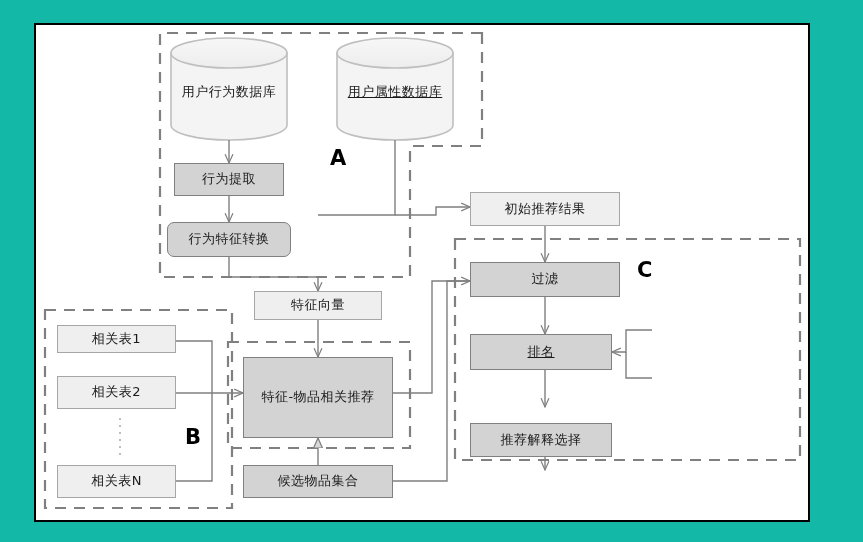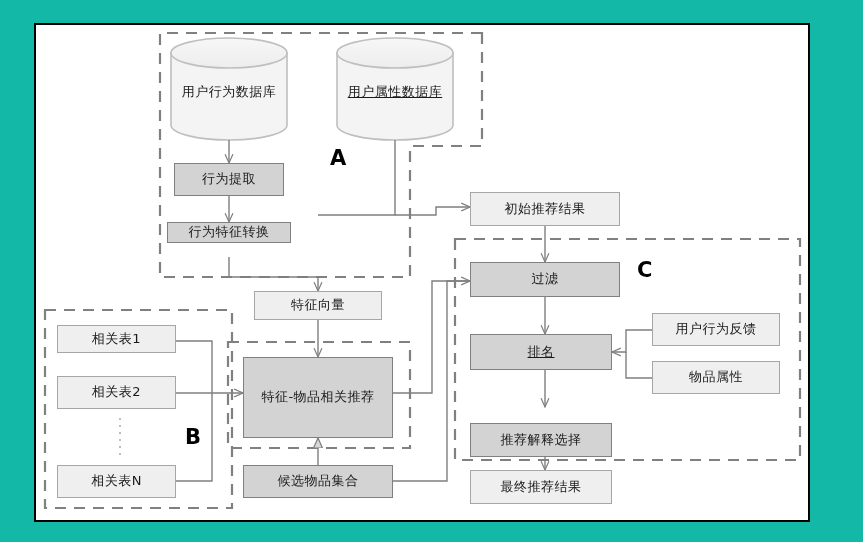--- a/index.html
+++ b/index.html
@@ -156,21 +156,21 @@
   <div class="cyl-label" style="top:83px;">
     <span style="display:inline-block;position:absolute;left:337px;width:116px;text-decoration:underline;">用户属性数据库</span>
   </div>
 
   <div class="group-label" style="left:330px; top:146px;">A</div>
   <div class="group-label" style="left:185px; top:425px;">B</div>
   <div class="group-label" style="left:637px; top:258px;">C</div>
 
   <div class="node dark" style="left:174px; top:163px; width:110px; height:33px;">行为提取</div>
 
-  <div class="node dark" style="left:167px; top:222px; width:124px; height:21px;">行为特征转换</div>
+  <div class="node dark" style="left:167px; top:222px; width:124px; height:35px;border-radius:7px;">行为特征转换</div>
 
   <div class="node light" style="left:254px; top:291px; width:128px; height:29px;">特征向量</div>
 
   <div class="node light" style="left:57px; top:325px; width:119px; height:28px;">相关表1</div>
 
   <div class="node light" style="left:57px; top:376px; width:119px; height:33px;">相关表2</div>
 
   <div class="node light" style="left:57px; top:465px; width:119px; height:33px;">相关表N</div>
 
   <div class="node dark" style="left:243px; top:357px; width:150px; height:81px; flex-direction:row;">
@@ -181,19 +181,16 @@
   <div class="node dark" style="left:243px; top:465px; width:150px; height:33px;">候选物品集合</div>
 
   <div class="node light" style="left:470px; top:192px; width:150px; height:34px;">初始推荐结果</div>
 
   <div class="node dark" style="left:470px; top:262px; width:150px; height:35px;">过滤</div>
 
   <div class="node dark" style="left:470px; top:334px; width:142px; height:36px;text-decoration:underline;">排名</div>
 
   <div class="node dark" style="left:470px; top:423px; width:142px; height:34px;">推荐解释选择</div>
 
-  <div class="node light" style="left:470px; top:470px; width:142px; height:34px;">最终推荐结果</div>
 
-  <div class="node light" style="left:652px; top:313px; width:128px; height:33px;">用户行为反馈</div>
 
-  <div class="node light" style="left:652px; top:361px; width:128px; height:33px;">物品属性</div>
 
 </div>
 
 </body></html>

